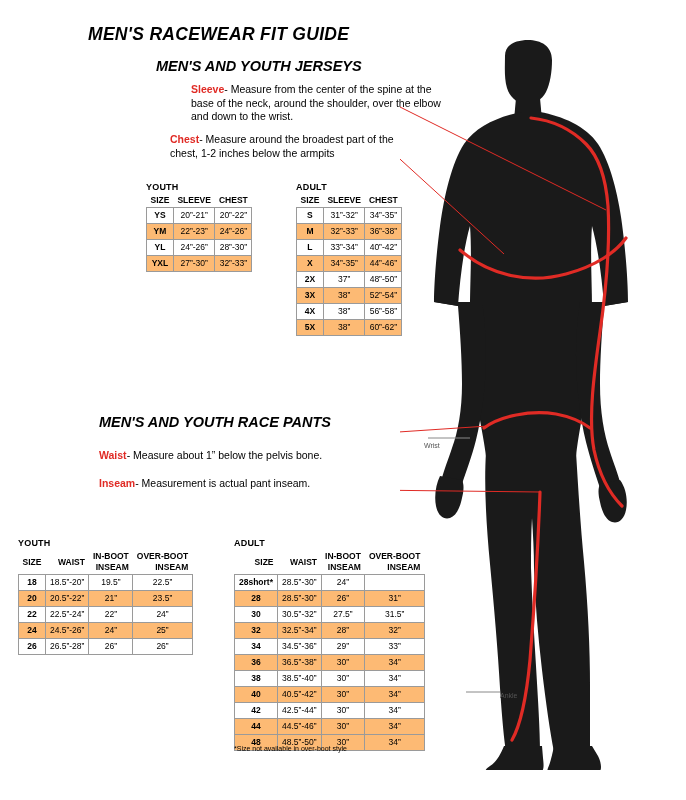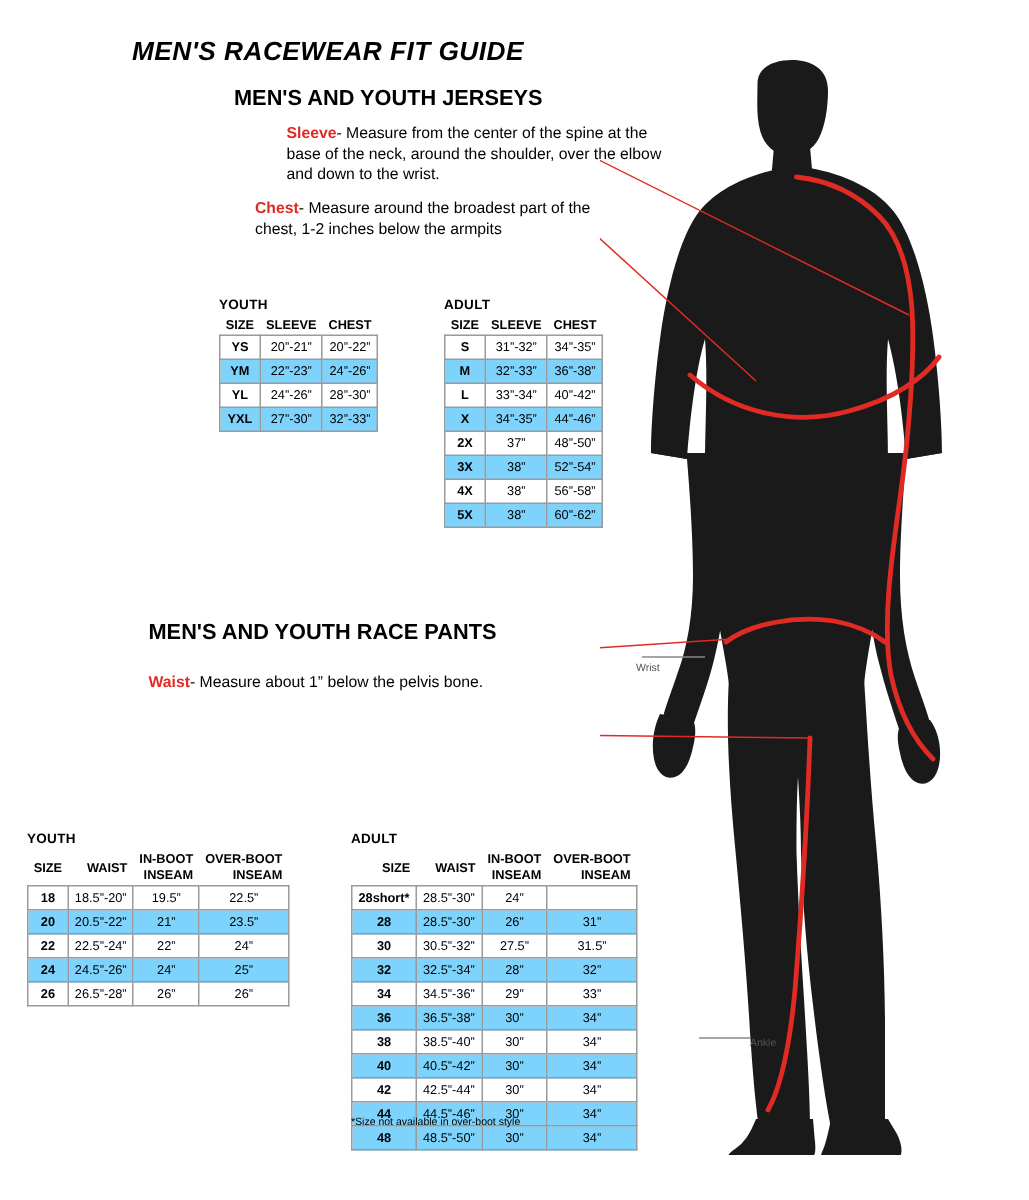--- a/index.html
+++ b/index.html
@@ -29,20 +29,21 @@
     font-size: 17.5px;
     font-weight: bold;
     font-style: italic;
     letter-spacing: 0.3px;
     color: #000;
   }
   .section-title {
     position: absolute;
     font-size: 14.5px;
     font-weight: bold;
+    font-style: italic;
     color: #000;
   }
   #jersey-title { left: 156px; top: 58px; }
   #pants-title  { left: 99px;  top: 414px; }
 
   
   .note {
     position: absolute;
     font-size: 10.5px;
     line-height: 13.5px;
@@ -57,21 +58,20 @@
   #note-waist  { left: 99px;  top: 449px; width: 300px; }
   #note-inseam { left: 99px;  top: 477px; width: 310px; }
 
   
   .tbl-wrap { position: absolute; }
   .tbl-label {
     font-size: 9px;
     font-weight: bold;
     letter-spacing: 0.2px;
     margin-bottom: 1px;
-    margin-top: 16px;
   }
   table.size {
     border-collapse: collapse;
     font-size: 8.5px;
   }
   table.size td, table.size th {
     border: 1px solid #9a9a9a;
     padding: 2px 4px;
     text-align: center;
     font-weight: normal;
@@ -79,21 +79,21 @@
     line-height: 11px;
   }
   table.size thead th {
     font-weight: bold;
     font-size: 8.5px;
     border: none;
     padding-bottom: 1px;
     text-align: right;
   }
   table.size tbody tr.alt td {
-    background: #7dd3fc;
+    background: #fdba74;
   }
   table.size tbody td.c0 {
     font-weight: bold;
     text-align: center;
   }
 
   .footnote {
     position: absolute;
     font-size: 7px;
     color: #000;
@@ -123,20 +123,23 @@
   <div class="section-title" id="pants-title">MEN'S AND YOUTH RACE PANTS</div>
 
   <div class="note" id="note-sleeve">
     <span class="kw">Sleeve</span><span>- Measure from the center of the spine at the base of the neck, around the shoulder, over the elbow and down to the wrist.</span>
   </div>
   <div class="note" id="note-chest">
     <span class="kw">Chest</span><span>- Measure around the broadest part of the chest, 1-2 inches below the armpits</span>
   </div>
   <div class="note" id="note-waist">
     <span class="kw">Waist</span><span>- Measure about 1” below the pelvis bone.</span>
+  </div>
+  <div class="note" id="note-inseam">
+    <span class="kw">Inseam</span><span>- Measurement is actual pant inseam.</span>
   </div>
 
   <div class="tbl-wrap" style="left:146px; top:182px;">
     <div class="tbl-label">YOUTH</div>
     <table class="size">
         <thead>
           <tr>
             <th>SIZE</th>
             <th>SLEEVE</th>
             <th>CHEST</th>

